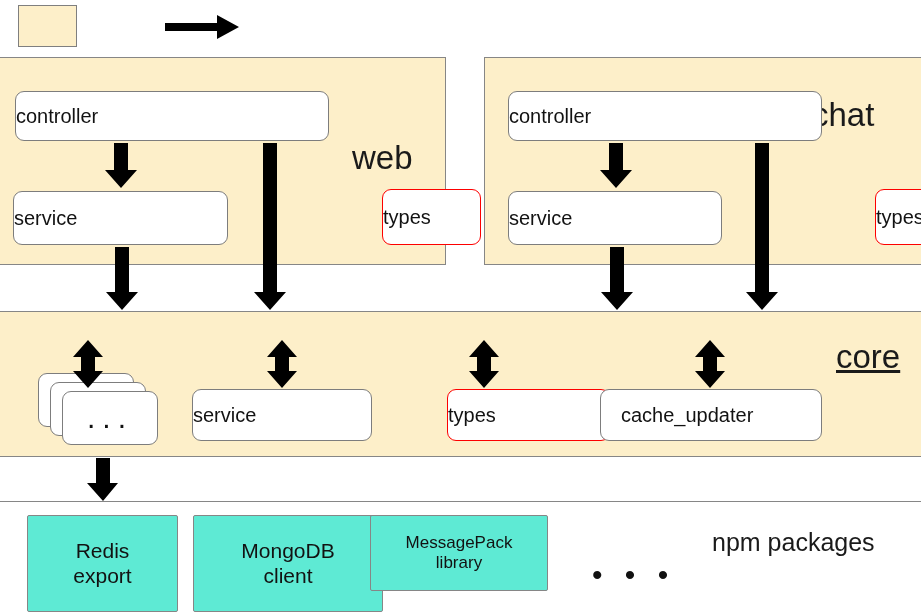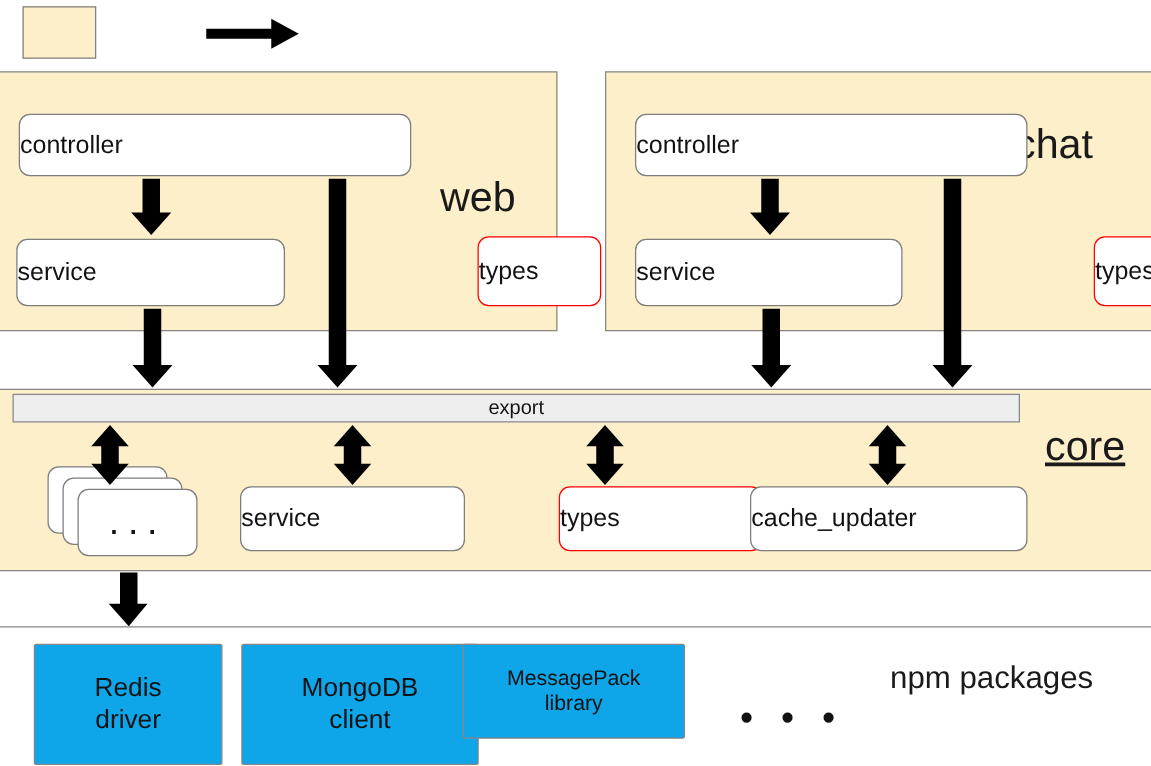--- a/index.html
+++ b/index.html
@@ -56,21 +56,21 @@
     color: #121212;
     white-space: nowrap;
   }
   .comp.red {
     border-color: #fd0000;
     margin-left: 44px;
   }
 
   
   .pkg {
-    background: #0ea5e9;
+    background: #5eead4;
     border: 1.4px solid #868686;
     border-radius: 2px;
     display: flex;
     flex-direction: column;
     align-items: center;
     justify-content: center;
     color: #121212;
     line-height: 1.18;
     text-align: center;
   }
@@ -180,41 +180,38 @@
   <svg class="arrow" style="left:746px; top:143px;" width="34" height="168">
     <path d="M9 0 L23 0 L23 149 L32 149 L16 167 L0 149 L9 149 Z" fill="#000000"></path>
   </svg>
 
   <svg class="arrow" style="left:601px; top:247px;" width="34" height="64">
     <path d="M9 0 L23 0 L23 45 L32 45 L16 63 L0 45 L9 45 Z" fill="#000000"></path>
   </svg>
 
   <div class="abs band" style="left:-10px; top:311px; width:941px; height:146px;"></div>
 
-  <div class="abs export-bar" style="left:10px; top:315px; width:806px; height:23px;">
-    <span>export</span>
-  </div>
 
   <div class="abs module-title" style="left:836px; top:340px;text-decoration:underline;">core</div>
 
   <div class="abs card" style="left:38px; top:373px; width:96px; height:54px;"></div>
   <div class="abs card" style="left:50px; top:382px; width:96px; height:54px;"></div>
   <div class="abs card top" style="left:62px; top:391px; width:96px; height:54px;">
     <span class="ellipsis-big">...</span>
   </div>
 
   <div class="abs comp" style="left:192px; top:389px; width:180px; height:52px;">
     <span>service</span>
   </div>
 
   <div class="abs comp red" style="left:403px; top:389px; width:163px; height:52px;">
     <span>types</span>
   </div>
 
-  <div class="abs comp" style="left:600px; top:389px; width:222px; height:52px;">
+  <div class="abs comp" style="left:600px; top:389px; width:222px; height:52px;padding-left:20px;">
     <span>cache_updater</span>
   </div>
 
   <svg class="arrow" style="left:73px; top:340px;" width="32" height="48">
     <path d="M15 0 L30 17 L22 17 L22 31 L30 31 L15 48 L0 31 L8 31 L8 17 L0 17 Z" fill="#000000"></path>
   </svg>
   <svg class="arrow" style="left:267px; top:340px;" width="32" height="48">
     <path d="M15 0 L30 17 L22 17 L22 31 L30 31 L15 48 L0 31 L8 31 L8 17 L0 17 Z" fill="#000000"></path>
   </svg>
   <svg class="arrow" style="left:469px; top:340px;" width="32" height="48">
@@ -227,21 +224,21 @@
   <svg class="arrow" style="left:87px; top:458px;" width="32" height="44">
     <path d="M9 0 L23 0 L23 25 L31 25 L16 43 L0 25 L9 25 Z" fill="#000000"></path>
   </svg>
 
   <div class="abs band-plain" style="left:-10px; top:501px; width:941px; height:122px;"></div>
 
   <div class="abs module-title-sm" style="left:712px; top:530px;">npm packages</div>
 
   <div class="abs pkg" style="left:27px; top:515px; width:151px; height:97px; font-size:21px;">
     <span class="l1">Redis</span>
-    <span class="l2">driver</span>
+    <span class="l2">export</span>
   </div>
 
   <div class="abs pkg" style="left:193px; top:515px; width:190px; height:97px; font-size:21px;">
     <span class="l1">MongoDB</span>
     <span class="l2">client</span>
   </div>
 
   <div class="abs pkg" style="left:370px; top:515px; width:178px; height:76px; font-size:17px;">
     <span class="l1">MessagePack</span>
     <span class="l2">library</span>

